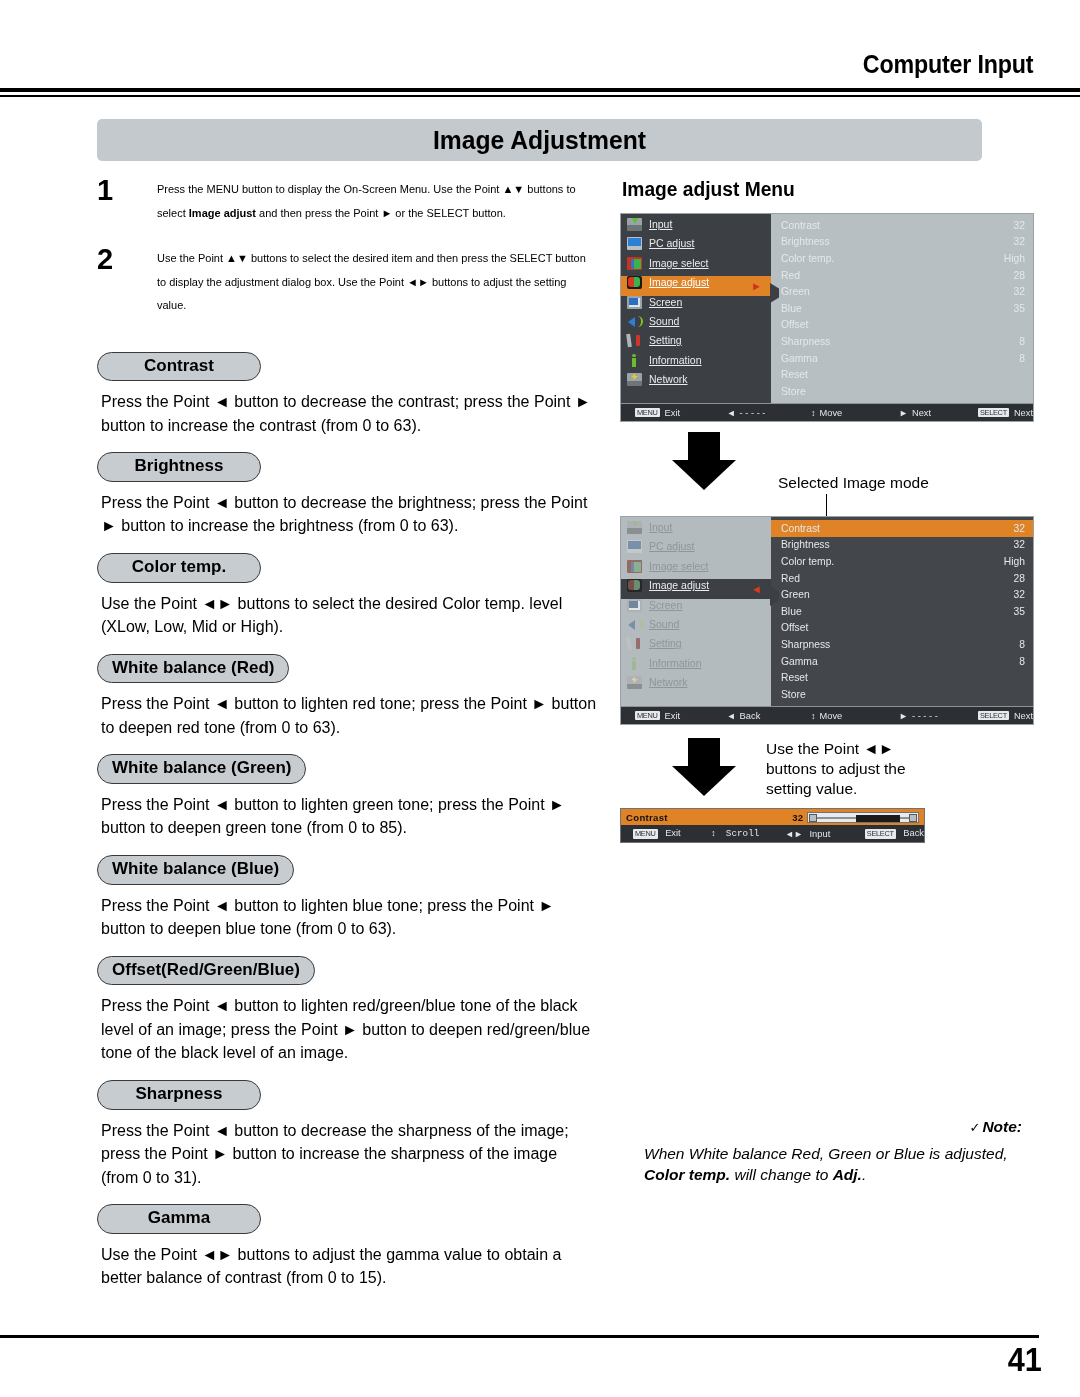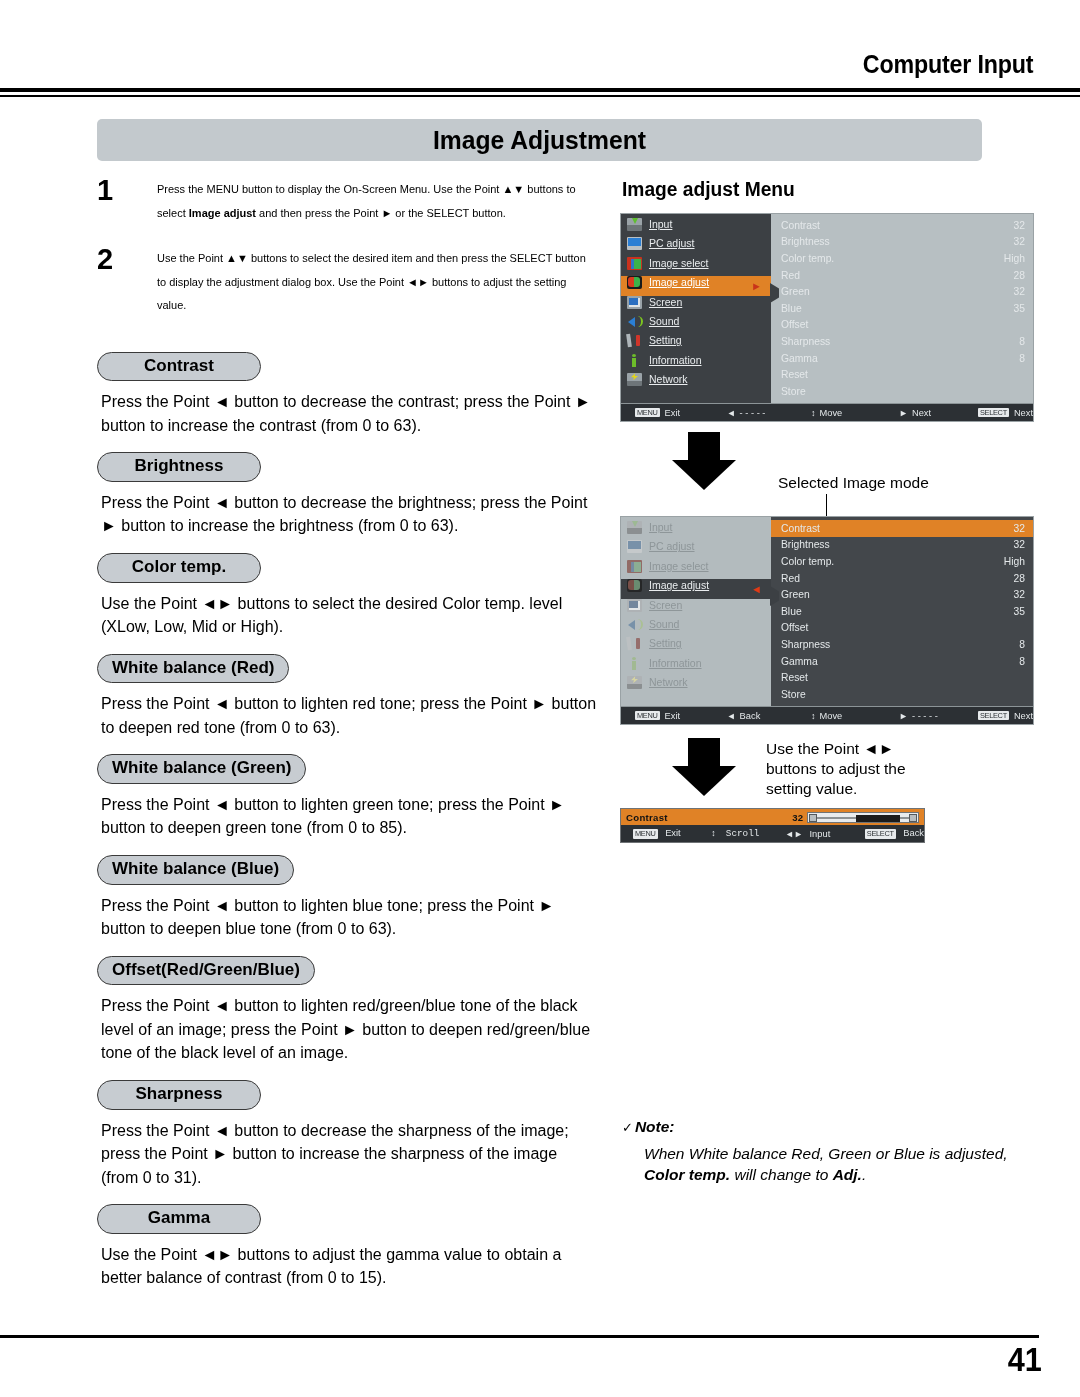--- a/index.html
+++ b/index.html
@@ -346,21 +346,21 @@
   .dlg-foot .seg.s1 { width: 86px; }
   .dlg-foot .seg.s2 { width: 82px; font-family: Liberation Mono, monospace; }
   .dlg-foot .seg.s3 { width: 88px; }
 
   
   .note {
     position: absolute;
     left: 622px; top: 1118px; width: 400px;
   }
   .note-head {
-    font-size: 15.5px; font-style: italic; font-weight: bold;
+    font-size: 15.5px; font-style: italic; font-weight: bold; text-align: right;
   }
   .note-head .tick { font-style: normal; font-weight: normal; font-size: 13px; margin-right: 2px; }
   .note-body {
     margin-top: 7px; padding-left: 22px;
     font-size: 15.5px; font-style: italic; line-height: 21px;
   }
   .note-body b { font-weight: bold; }
 
   
   .footer-rule {

